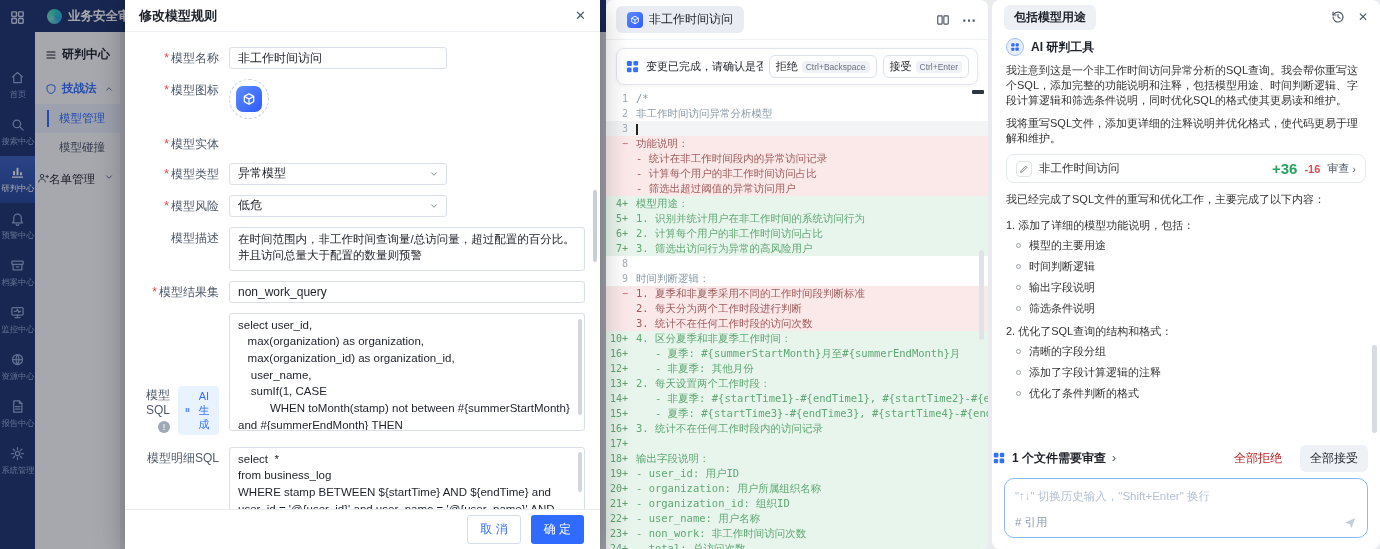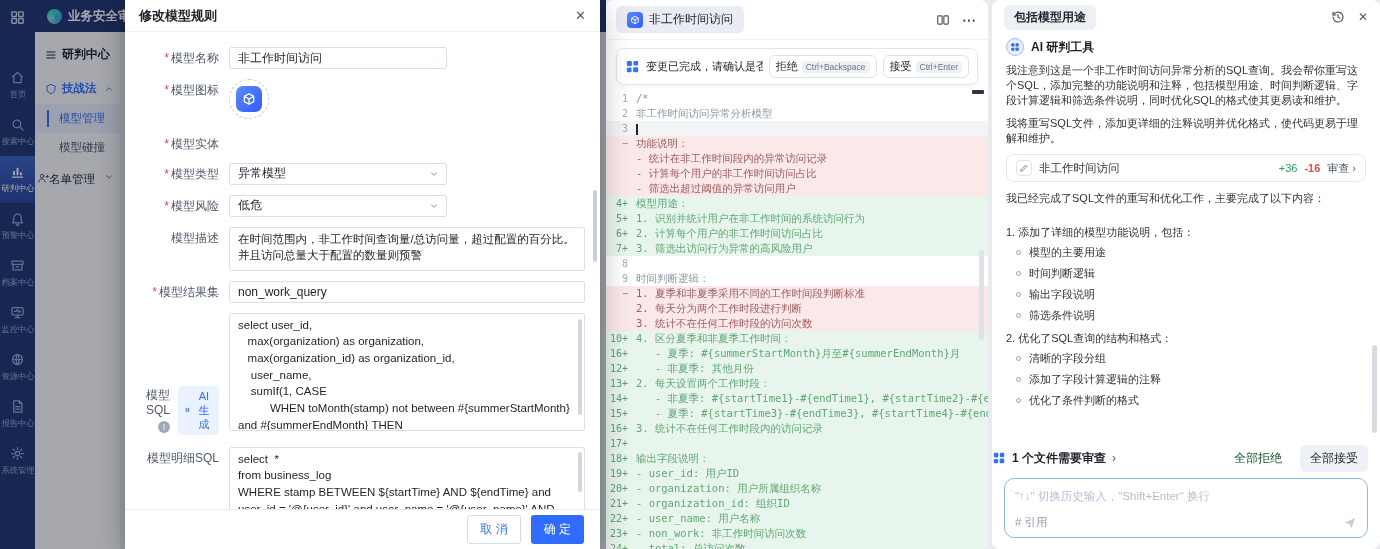--- a/index.html
+++ b/index.html
@@ -85,28 +85,28 @@
   .c-tab { background:#edf1f6; border-radius:6px; padding:4px 10px; font-size:12px; font-weight:bold; cursor:pointer; }
   .c-hicons { margin-left:auto; display:flex; align-items:center; gap:13px; color:#4e5969; }
   .c-body { position:absolute; top:36px; bottom:110px; left:0; right:0; padding:2px 14px 0; overflow:hidden; font-size:11px; color:#333; }
   .agent { display:flex; align-items:center; gap:7px; margin-bottom:7px; }
   .avatar { width:18px; height:18px; border-radius:50%; background:#e8f0ff; border:1px solid #9fbdfa; display:flex; align-items:center; justify-content:center; color:#2f6bff; }
   .agent .an { font-size:12px; font-weight:bold; color:#1d2129; }
   .para { line-height:15px; margin-bottom:8px; }
   .fcard { border:1px solid #e4e8ef; border-radius:8px; padding:5px 9px; display:flex; align-items:center; gap:7px; margin-bottom:9px; cursor:pointer; }
   .fico { width:16px; height:16px; border:1px solid #dfe3ea; border-radius:4px; display:flex; align-items:center; justify-content:center; color:#6b7585; flex:none; }
   .fname { font-size:11.5px; flex:1; }
-  .fadd { color:#27a35f; font-weight:normal; font-size:11px; } .fdel { color:#e5484d; font-weight:bold; font-size:11px; }
+  .fadd { color:#27a35f; font-weight:bold; font-size:15px; } .fdel { color:#e5484d; font-weight:bold; font-size:11px; }
   .frev { color:#4e5969; font-size:11px; display:flex; align-items:center; gap:3px; cursor:pointer; }
   .sec-t { line-height:20px; margin-top:2px; }
   .bullet { display:flex; align-items:center; gap:8px; line-height:21px; padding-left:10px; }
   .dot { width:5px; height:5px; border:1px solid #98a2b3; border-radius:50%; flex:none; }
   .c-review { position:absolute; left:0; right:12px; top:444px; height:28px; display:flex; align-items:center; gap:6px; }
   .c-review .rlab { font-size:12px; font-weight:bold; color:#1d2129; }
-  .rj { margin-left:auto; font-size:12px; color:#14532d; cursor:pointer; }
+  .rj { margin-left:auto; font-size:12px; color:#b91c1c; cursor:pointer; }
   .ra { font-size:12px; color:#1d2129; background:#eef1f5; border-radius:6px; padding:5px 10px; cursor:pointer; margin-left:12px; }
   .c-input { position:absolute; left:12px; right:12px; top:478px; height:60px; border:1.5px solid #86b9f7; border-radius:10px; padding:7px 10px; }
   .c-input input { width:100%; border:none; outline:none; font-size:11.5px; color:#1d2129; font-family:"Liberation Sans",sans-serif; background:transparent; }
   .c-input input::placeholder { color:#b4c1d4; }
   .c-ref { position:absolute; left:10px; bottom:7px; font-size:11.5px; color:#8e9bb0; cursor:pointer; }
   .c-send { position:absolute; right:10px; bottom:7px; color:#c3cddb; cursor:pointer; }
   .c-thumb { position:absolute; right:3px; top:345px; width:5px; height:88px; background:#d7dce3; border-radius:3px; }
 </style>
 </head>
 <body>
@@ -645,21 +645,21 @@
         </span>
       <span class="fname">非工作时间访问</span>
       <span class="fadd">+36</span>
       <span class="fdel">-16</span>
       <span class="frev">
           <span>审查</span>
           <span>›</span>
         </span>
     </div>
 
-    <p class="para" style="margin-bottom:16px">我已经完成了SQL文件的重写和优化工作，主要完成了以下内容：</p>
+    <p class="para" style="margin-bottom:8px">我已经完成了SQL文件的重写和优化工作，主要完成了以下内容：</p>
 
     <div>
 
     <div class="sec">
           <div class="sec-t">1. 添加了详细的模型功能说明，包括：</div>
           <div>
 
           <div class="bullet">
                 <span class="dot"></span>
                 <span>模型的主要用途</span>

